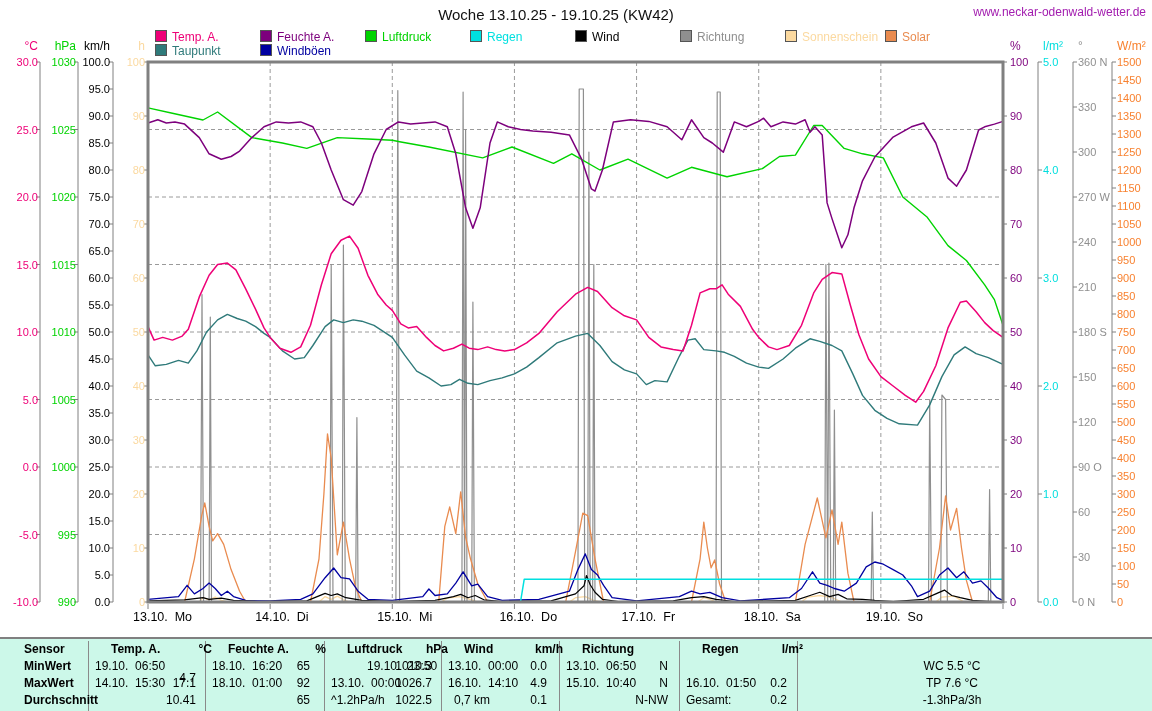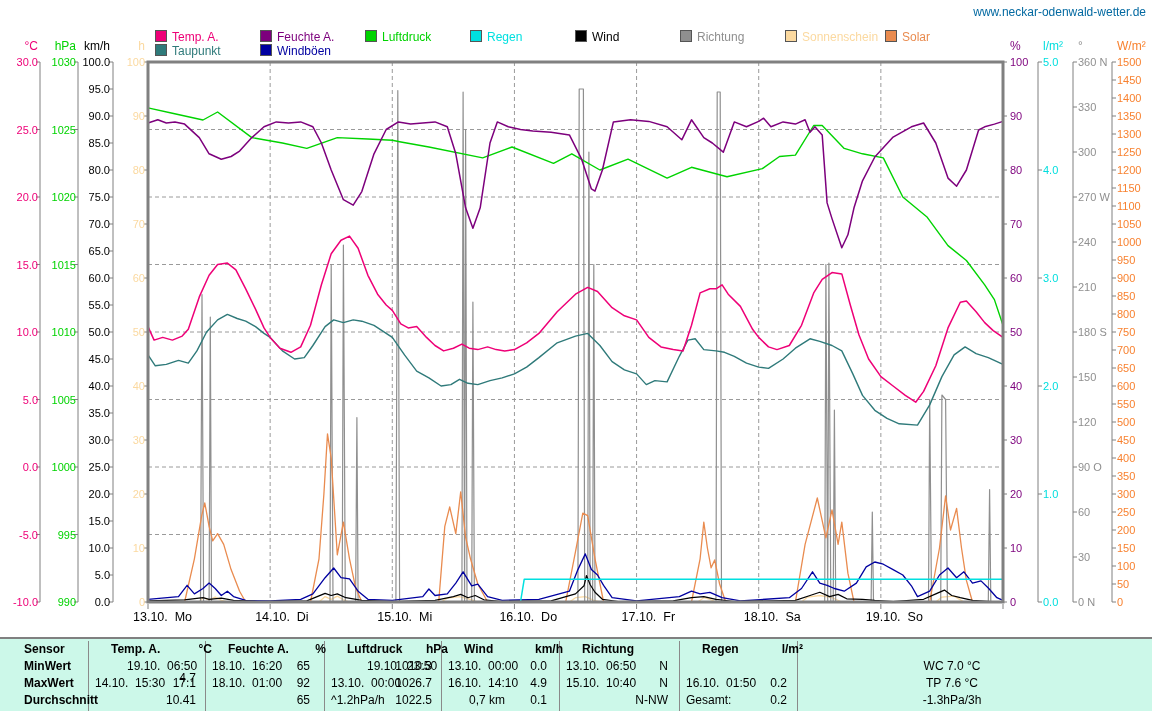--- a/index.html
+++ b/index.html
@@ -1,37 +1,38 @@
 <!DOCTYPE html>
 <html><head>
 <meta charset="utf-8">
 <style>
   html,body{margin:0;padding:0;background:#ffffff;}
   body{width:1152px;height:711px;position:relative;overflow:hidden;
        font-family:"Liberation Sans",sans-serif;}
   #page{position:absolute;inset:0;}
   #chart-title{position:absolute;top:6px;left:0;width:1112px;text-align:center;
        font-size:15px;color:#111;}
-  #site-link{position:absolute;top:5px;right:6px;font-size:12px;color:#0369a1;
+  #site-link{position:absolute;top:5px;right:6px;font-size:12px;color:#a21caf;
        text-decoration:none;}
   .legend-item{position:absolute;height:12px;font-size:12px;white-space:nowrap;}
   .legend-swatch{display:inline-block;width:10px;height:10px;border:1px solid #555;
        vertical-align:-1px;margin-right:5px;}
   #chart-svg{position:absolute;left:0;top:0;}
   #stats-table{position:absolute;left:0;top:637px;width:1152px;height:74px;
        background:#ccf8e9;border-top:2px solid #808080;font-size:12px;color:#000;}
   .tsep{position:absolute;top:2px;bottom:2px;width:1px;background:#8a8a8a;}
   .tcell{position:absolute;white-space:pre;}
   .tbold{font-weight:bold;margin-left:16px;}
   .tright{text-align:right;}
 </style>
 </head>
 <body>
 
 <div id="page">
+  <div id="chart-title">Woche 13.10.25 - 19.10.25 (KW42)</div>
   <a id="site-link" href="#">www.neckar-odenwald-wetter.de</a>
   <div id="legend">
       <div class="legend-item" style="left: 155px; top: 30px; color: rgb(238, 0, 119);"><span class="legend-swatch" style="background: rgb(238, 0, 119);"></span><span>Temp. A.</span></div>
       <div class="legend-item" style="left: 260px; top: 30px; color: rgb(125, 0, 125);"><span class="legend-swatch" style="background: rgb(125, 0, 125);"></span><span>Feuchte A.</span></div>
       <div class="legend-item" style="left: 365px; top: 30px; color: rgb(0, 211, 0);"><span class="legend-swatch" style="background: rgb(0, 211, 0);"></span><span>Luftdruck</span></div>
       <div class="legend-item" style="left: 470px; top: 30px; color: rgb(0, 224, 224);"><span class="legend-swatch" style="background: rgb(0, 224, 224);"></span><span>Regen</span></div>
       <div class="legend-item" style="left: 575px; top: 30px; color: rgb(0, 0, 0);"><span class="legend-swatch" style="background: rgb(0, 0, 0);"></span><span>Wind</span></div>
       <div class="legend-item" style="left: 680px; top: 30px; color: rgb(143, 143, 143);"><span class="legend-swatch" style="background: rgb(143, 143, 143);"></span><span>Richtung</span></div>
       <div class="legend-item" style="left: 785px; top: 30px; color: rgb(251, 217, 160);"><span class="legend-swatch" style="background: rgb(251, 217, 160);"></span><span>Sonnenschein</span></div>
       <div class="legend-item" style="left: 885px; top: 30px; color: rgb(233, 139, 79);"><span class="legend-swatch" style="background: rgb(233, 139, 79);"></span><span>Solar</span></div>
@@ -338,21 +339,21 @@
       <div class="tsep" style="left: 441px;"></div>
       <div class="tsep" style="left: 559px;"></div>
       <div class="tsep" style="left: 679px;"></div>
       <div class="tsep" style="left: 797px;"></div>
       <div class="tcell tbold" style="left: 8px; top: 3px;">Sensor</div>
       <div class="tcell tbold" style="left: 8px; top: 20px;">MinWert</div>
       <div class="tcell tbold" style="left: 8px; top: 37px;">MaxWert</div>
       <div class="tcell tbold" style="left: 8px; top: 54px;">Durchschnitt</div>
       <div class="tcell tbold" style="left: 95px; top: 3px;">Temp. A.</div>
       <div class="tcell tbold tright" style="left: 136px; top: 3px; width: 60px;">°C</div>
-      <div class="tcell " style="left: 95px; top: 20px; margin-left: 32px;">19.10.  06:50</div>
+      <div class="tcell " style="left: 95px; top: 20px;">19.10.  06:50</div>
       <div class="tcell tright" style="left: 136px; top: 32px; width: 60px;">4.7</div>
       <div class="tcell " style="left: 95px; top: 37px;">14.10.  15:30</div>
       <div class="tcell tright" style="left: 136px; top: 37px; width: 60px;">17.1</div>
       <div class="tcell tright" style="left: 136px; top: 54px; width: 60px;">10.41</div>
       <div class="tcell tbold" style="left: 212px; top: 3px;">Feuchte A.</div>
       <div class="tcell tbold tright" style="left: 250px; top: 3px; width: 60px;">%</div>
       <div class="tcell " style="left: 212px; top: 20px;">18.10.  16:20</div>
       <div class="tcell tright" style="left: 250px; top: 20px; width: 60px;">65</div>
       <div class="tcell " style="left: 212px; top: 37px; text-align: center;">18.10.  01:00</div>
       <div class="tcell tright" style="left: 250px; top: 37px; width: 60px;">92</div>
@@ -364,31 +365,31 @@
       <div class="tcell " style="left: 331px; top: 37px;">13.10.  00:00</div>
       <div class="tcell tright" style="left: 372px; top: 37px; width: 60px;">1026.7</div>
       <div class="tcell " style="left: 331px; top: 54px;">^1.2hPa/h</div>
       <div class="tcell tright" style="left: 372px; top: 54px; width: 60px;">1022.5</div>
       <div class="tcell tbold" style="left: 448px; top: 3px;">Wind</div>
       <div class="tcell tbold tright" style="left: 487px; top: 3px; width: 60px;">km/h</div>
       <div class="tcell " style="left: 448px; top: 20px;">13.10.  00:00</div>
       <div class="tcell tright" style="left: 487px; top: 20px; width: 60px;">0.0</div>
       <div class="tcell " style="left: 448px; top: 37px;">16.10.  14:10</div>
       <div class="tcell tright" style="left: 487px; top: 37px; width: 60px;">4.9</div>
-      <div class="tcell " style="left: 469px; top: 54px;">0,7 km</div>
+      <div class="tcell " style="left: 454px; top: 54px;">0,7 km</div>
       <div class="tcell tright" style="left: 487px; top: 54px; width: 60px;">0.1</div>
       <div class="tcell tbold" style="left: 566px; top: 3px;">Richtung</div>
       <div class="tcell " style="left: 566px; top: 20px;">13.10.  06:50</div>
       <div class="tcell tright" style="left: 608px; top: 20px; width: 60px;">N</div>
       <div class="tcell " style="left: 566px; top: 37px;">15.10.  10:40</div>
       <div class="tcell tright" style="left: 608px; top: 37px; width: 60px;">N</div>
       <div class="tcell tright" style="left: 608px; top: 54px; width: 60px;">N-NW</div>
       <div class="tcell tbold" style="left: 686px; top: 3px;">Regen</div>
       <div class="tcell tbold tright" style="left: 727px; top: 3px; width: 60px;">l/m²</div>
       <div class="tcell " style="left: 686px; top: 37px;">16.10.  01:50</div>
       <div class="tcell tright" style="left: 727px; top: 37px; width: 60px;">0.2</div>
       <div class="tcell " style="left: 686px; top: 54px;">Gesamt:</div>
       <div class="tcell tright" style="left: 727px; top: 54px; width: 60px;">0.2</div>
-      <div class="tcell" style="left: 797px; top: 20px; width: 310px; text-align: center;">WC 7.0 °C</div>
+      <div class="tcell" style="left: 797px; top: 20px; width: 310px; text-align: center;">WC 5.5 °C</div>
       <div class="tcell" style="left: 797px; top: 37px; width: 310px; text-align: center;">TP 7.6 °C</div>
       <div class="tcell" style="left: 797px; top: 54px; width: 310px; text-align: center;">-1.3hPa/3h</div>
     </div>
 </div>
 
 </body></html>

